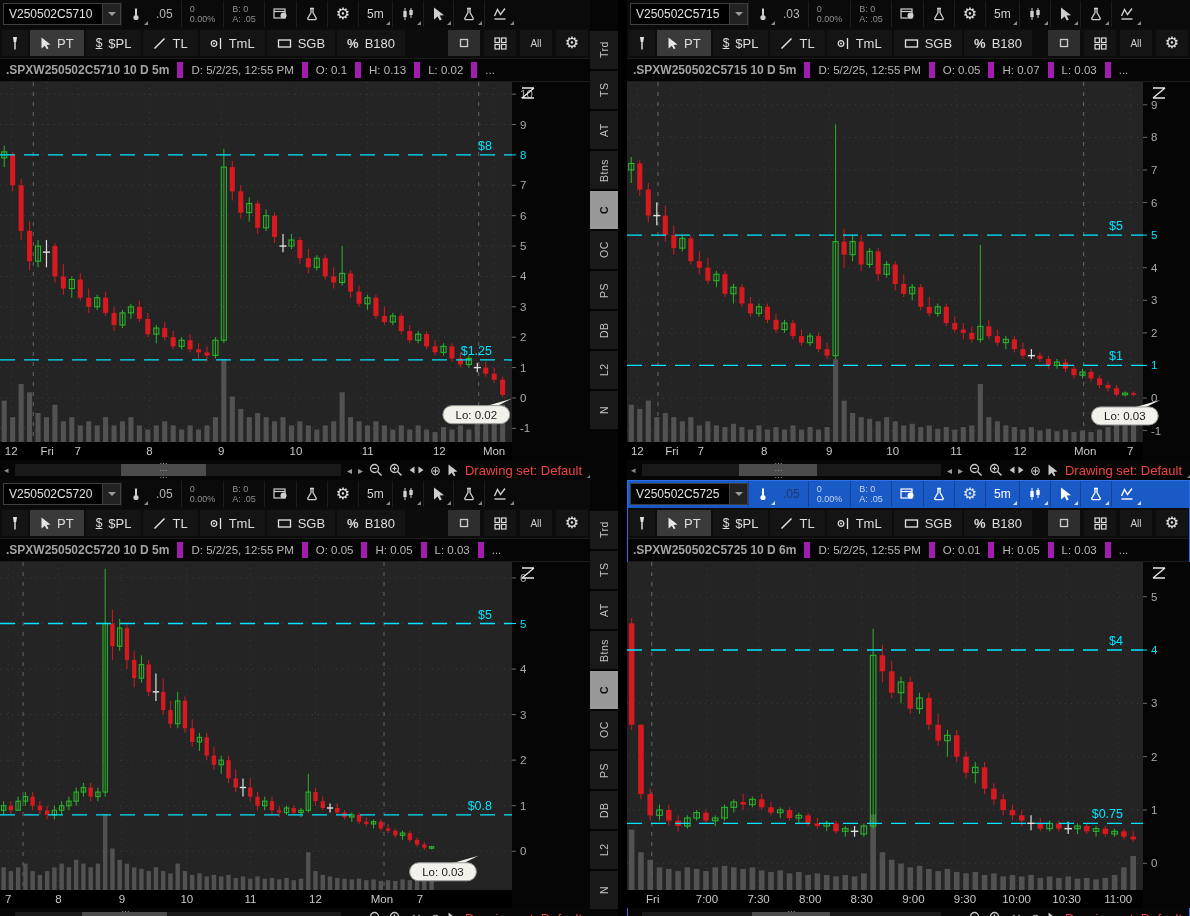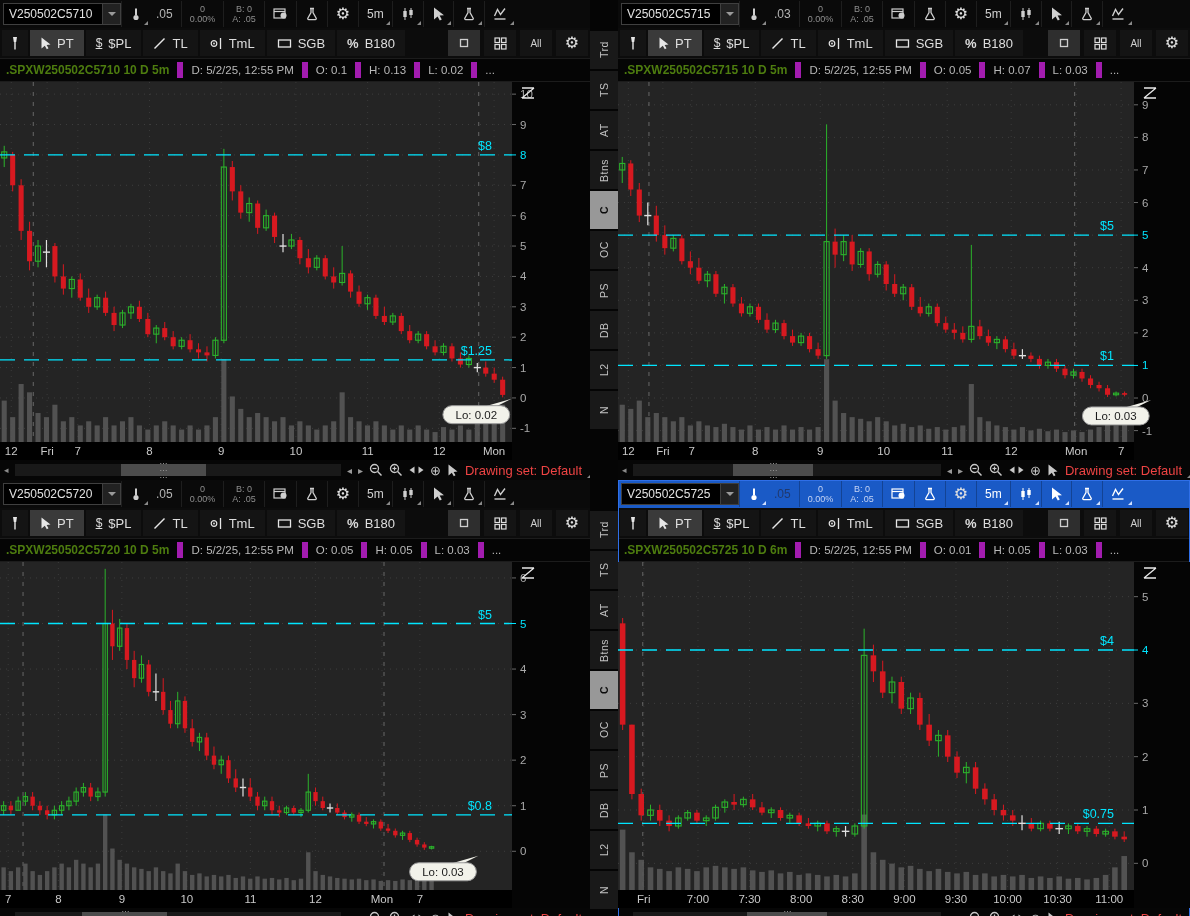--- a/index.html
+++ b/index.html
@@ -1,21 +1,21 @@
 <!DOCTYPE html>
 <html><head>
 <meta charset="utf-8">
 <style>
   html,body{margin:0;padding:0;background:#000;}
   body{width:1190px;height:916px;overflow:hidden;font-family:"Liberation Sans",sans-serif;-webkit-font-smoothing:antialiased;}
-  #app{width:1190px;height:916px;display:grid;grid-template-columns:618px 572px;grid-template-rows:480px 448px;background:#000;overflow:hidden;text-align:center;}
+  #app{width:1190px;height:916px;display:grid;grid-template-columns:618px 572px;grid-template-rows:480px 448px;background:#000;overflow:hidden;}
   .cell{display:flex;overflow:hidden;background:#000;}
   .pane{display:flex;flex-direction:column;background:#000;overflow:hidden;position:relative;}
   .cell-left .pane{width:590px;}
-  .cell-right .pane{width:572px;}
+  .cell-right .pane{width:572px;margin-left:9px;}
   .pane.active{outline:1px solid #2f6fe8;outline-offset:-1px;}
 
   
   .hdr{height:28px;flex:0 0 28px;display:flex;align-items:center;background:#0a0a0a;padding-left:3px;overflow:hidden;white-space:nowrap;}
   .pane.active .hdr{background:#1a5ac6;}
   .symbox{height:20px;background:#000;border:1px solid #3f3f3f;color:#e2e2e2;font-size:12px;display:flex;align-items:center;padding:0 5px;min-width:88px;}
   .symdrop{height:20px;width:17px;background:#222;border:1px solid #3f3f3f;border-left:none;display:flex;align-items:center;justify-content:center;}
   .caret-down{width:0;height:0;border-left:4px solid transparent;border-right:4px solid transparent;border-top:4px solid #9a9a9a;}
   .hbtn{height:26px;display:flex;align-items:center;justify-content:center;padding:0 8px;position:relative;border-left:1px solid #1e1e1e;}
   .pane.active .hbtn{border-left-color:rgba(0,0,0,.25);}
@@ -41,21 +41,21 @@
   .t2btn .fillshape{fill:#e6e6e6;stroke:none !important;}
   .t2spacer{flex:1;}
   .t2sq{height:26px;width:32px;display:flex;align-items:center;justify-content:center;background:#2e2e2e;margin-left:2px;}
   .t2ic{height:26px;width:32px;display:flex;align-items:center;justify-content:center;background:#141414;margin-left:2px;color:#d8d8d8;}
   .t2ic svg *{stroke:#dedede;}
   .all-btn{font-size:10px;color:#cfcfcf;}
   .gear-glyph{font-size:16px;color:#e0e0e0;line-height:1;}
 
   
   .trow{height:22px;flex:0 0 22px;display:flex;align-items:center;background:#050505;border-top:1px solid #1c1c1c;border-bottom:1px solid #1c1c1c;overflow:hidden;white-space:nowrap;}
-  .trow .tsym{color:#4d7c0f;font-weight:bold;font-size:12px;padding:0 8px 0 6px;}
+  .trow .tsym{color:#a3a3a3;font-weight:bold;font-size:12px;padding:0 8px 0 6px;}
   .tcell{color:#b9b9b9;font-size:11.5px;padding:0 8px;border-left:6px solid #a21caf;height:16px;display:flex;align-items:center;}
 
   
   .chart{flex:1;min-height:0;position:relative;background:#000;}
   .chart svg{display:block;}
 
   
   .btb{height:20px;flex:0 0 20px;display:flex;align-items:center;background:#060606;gap:6px;padding:0 4px;overflow:hidden;white-space:nowrap;}
   .sb-end{color:#8a8a8a;font-size:9px;}
   .sb-track{position:relative;height:12px;background:#191919;flex:1;max-width:330px;}

